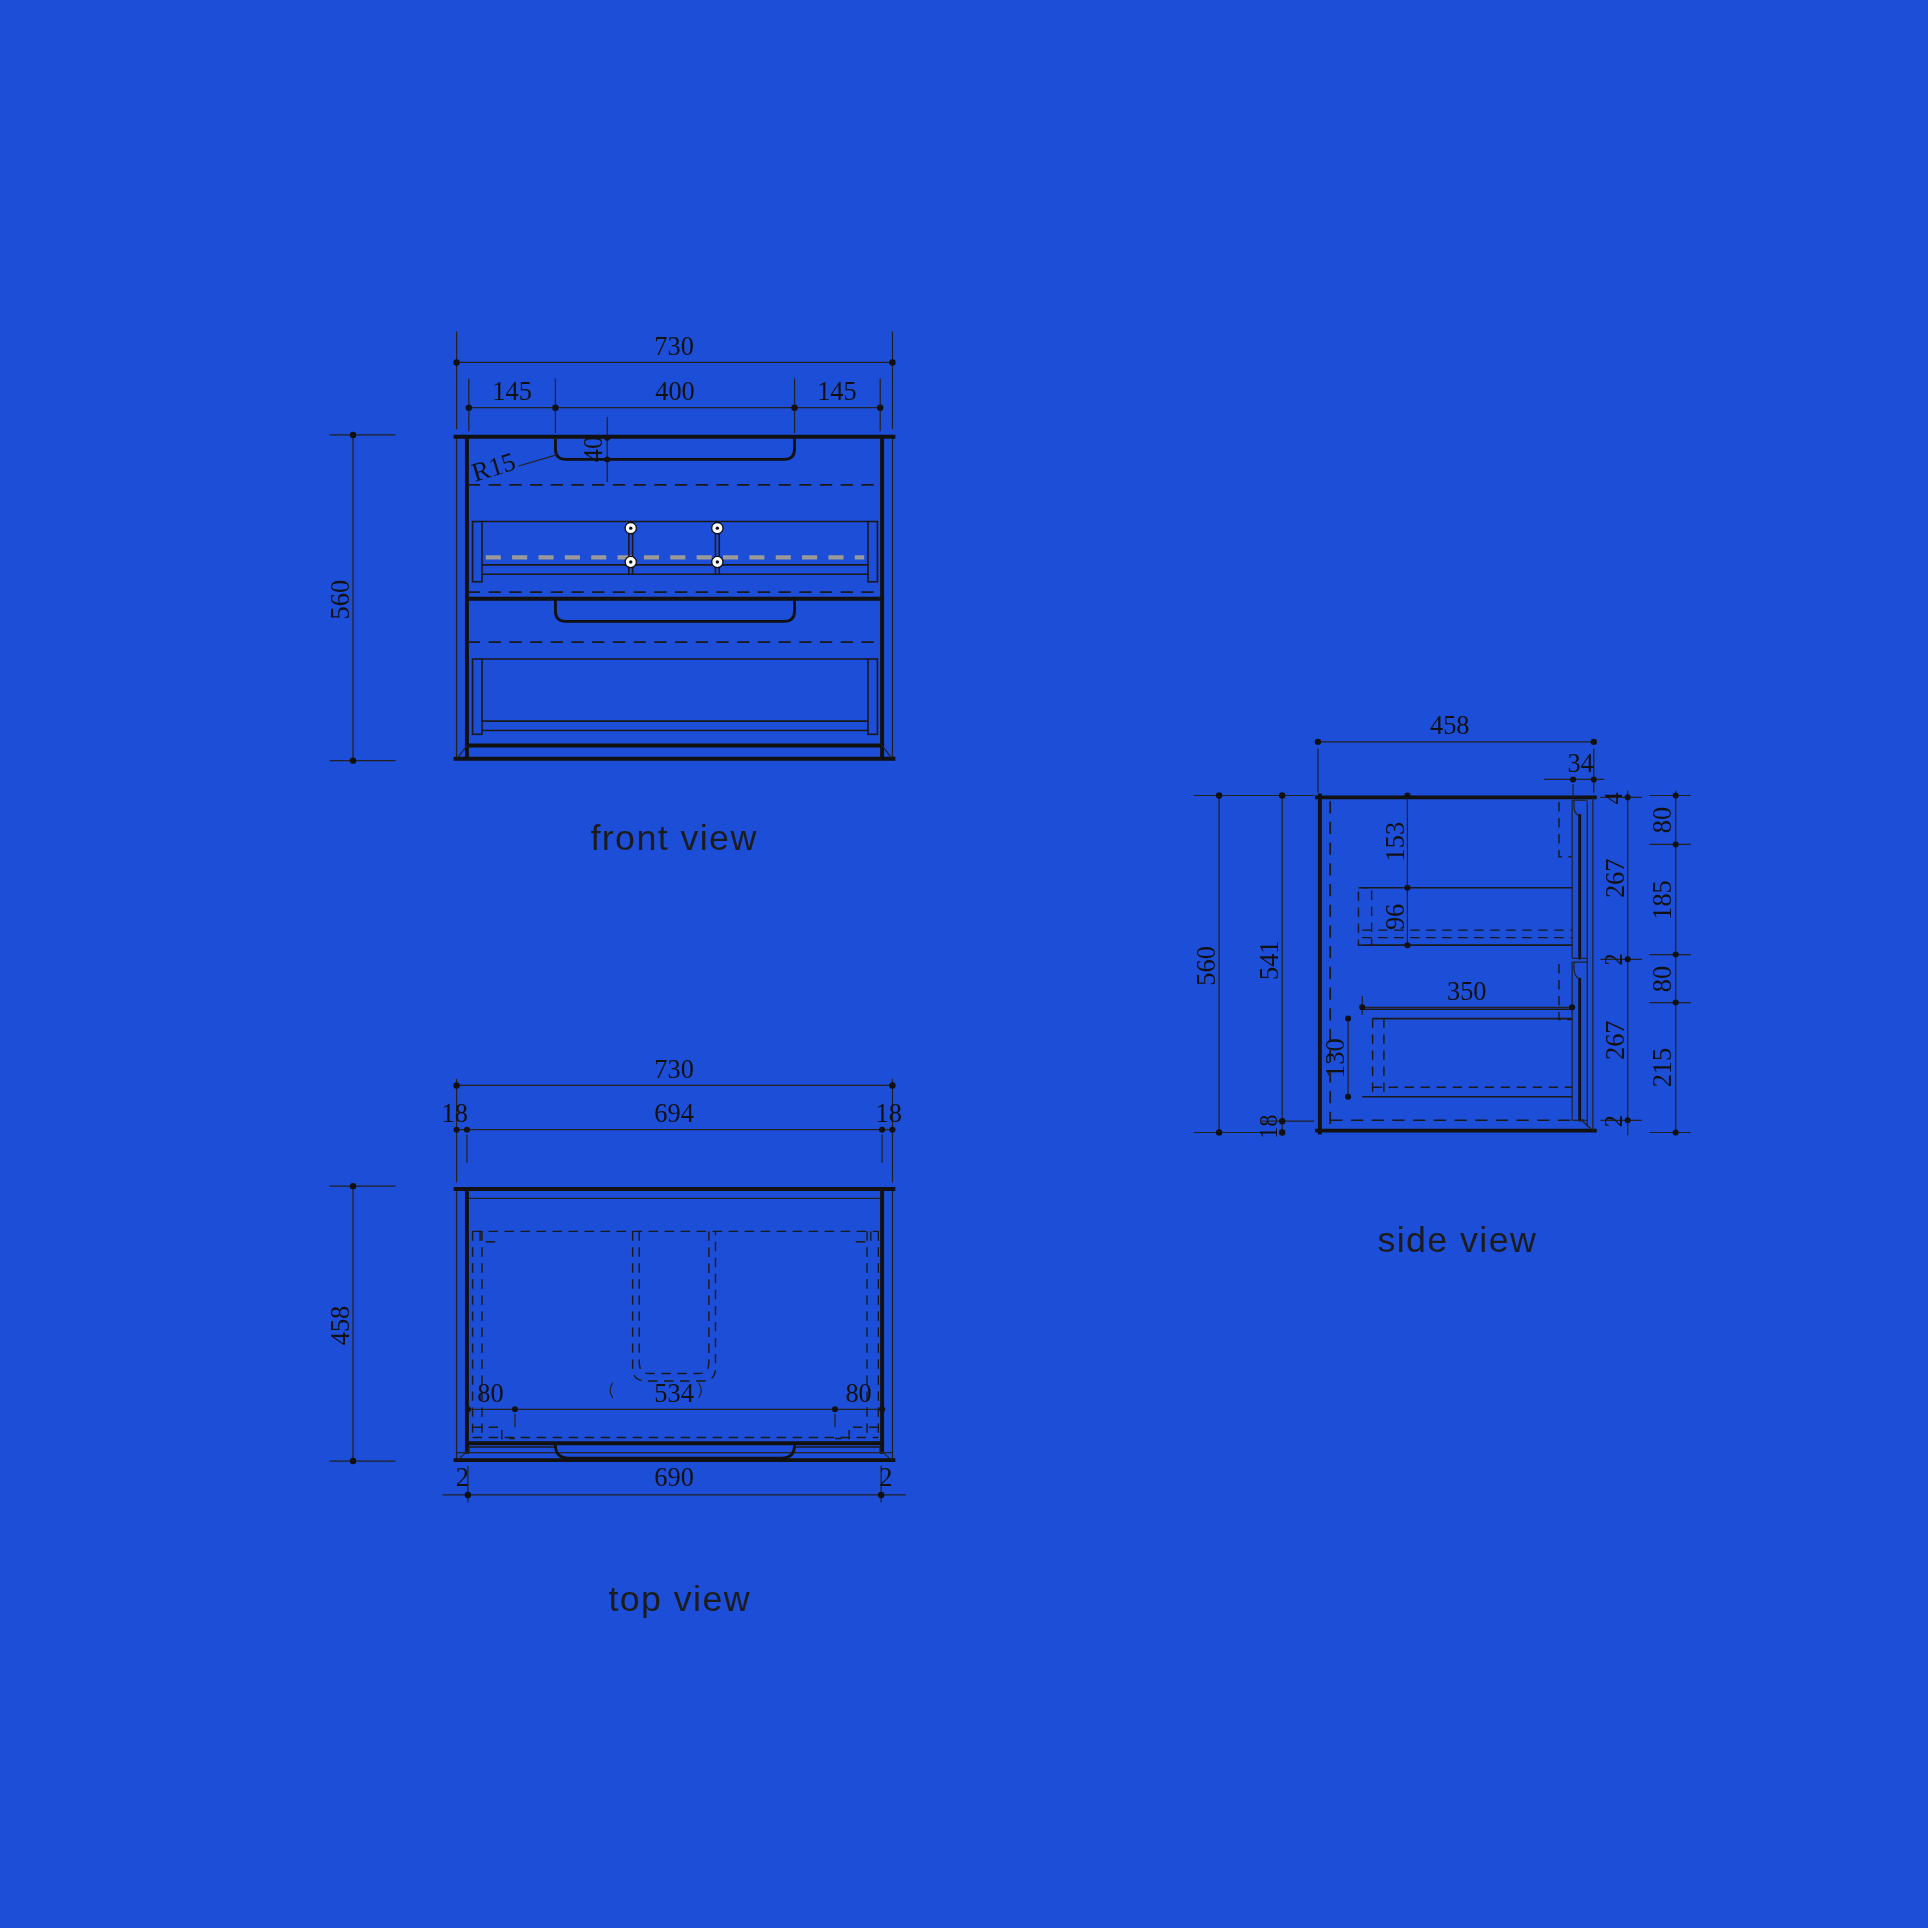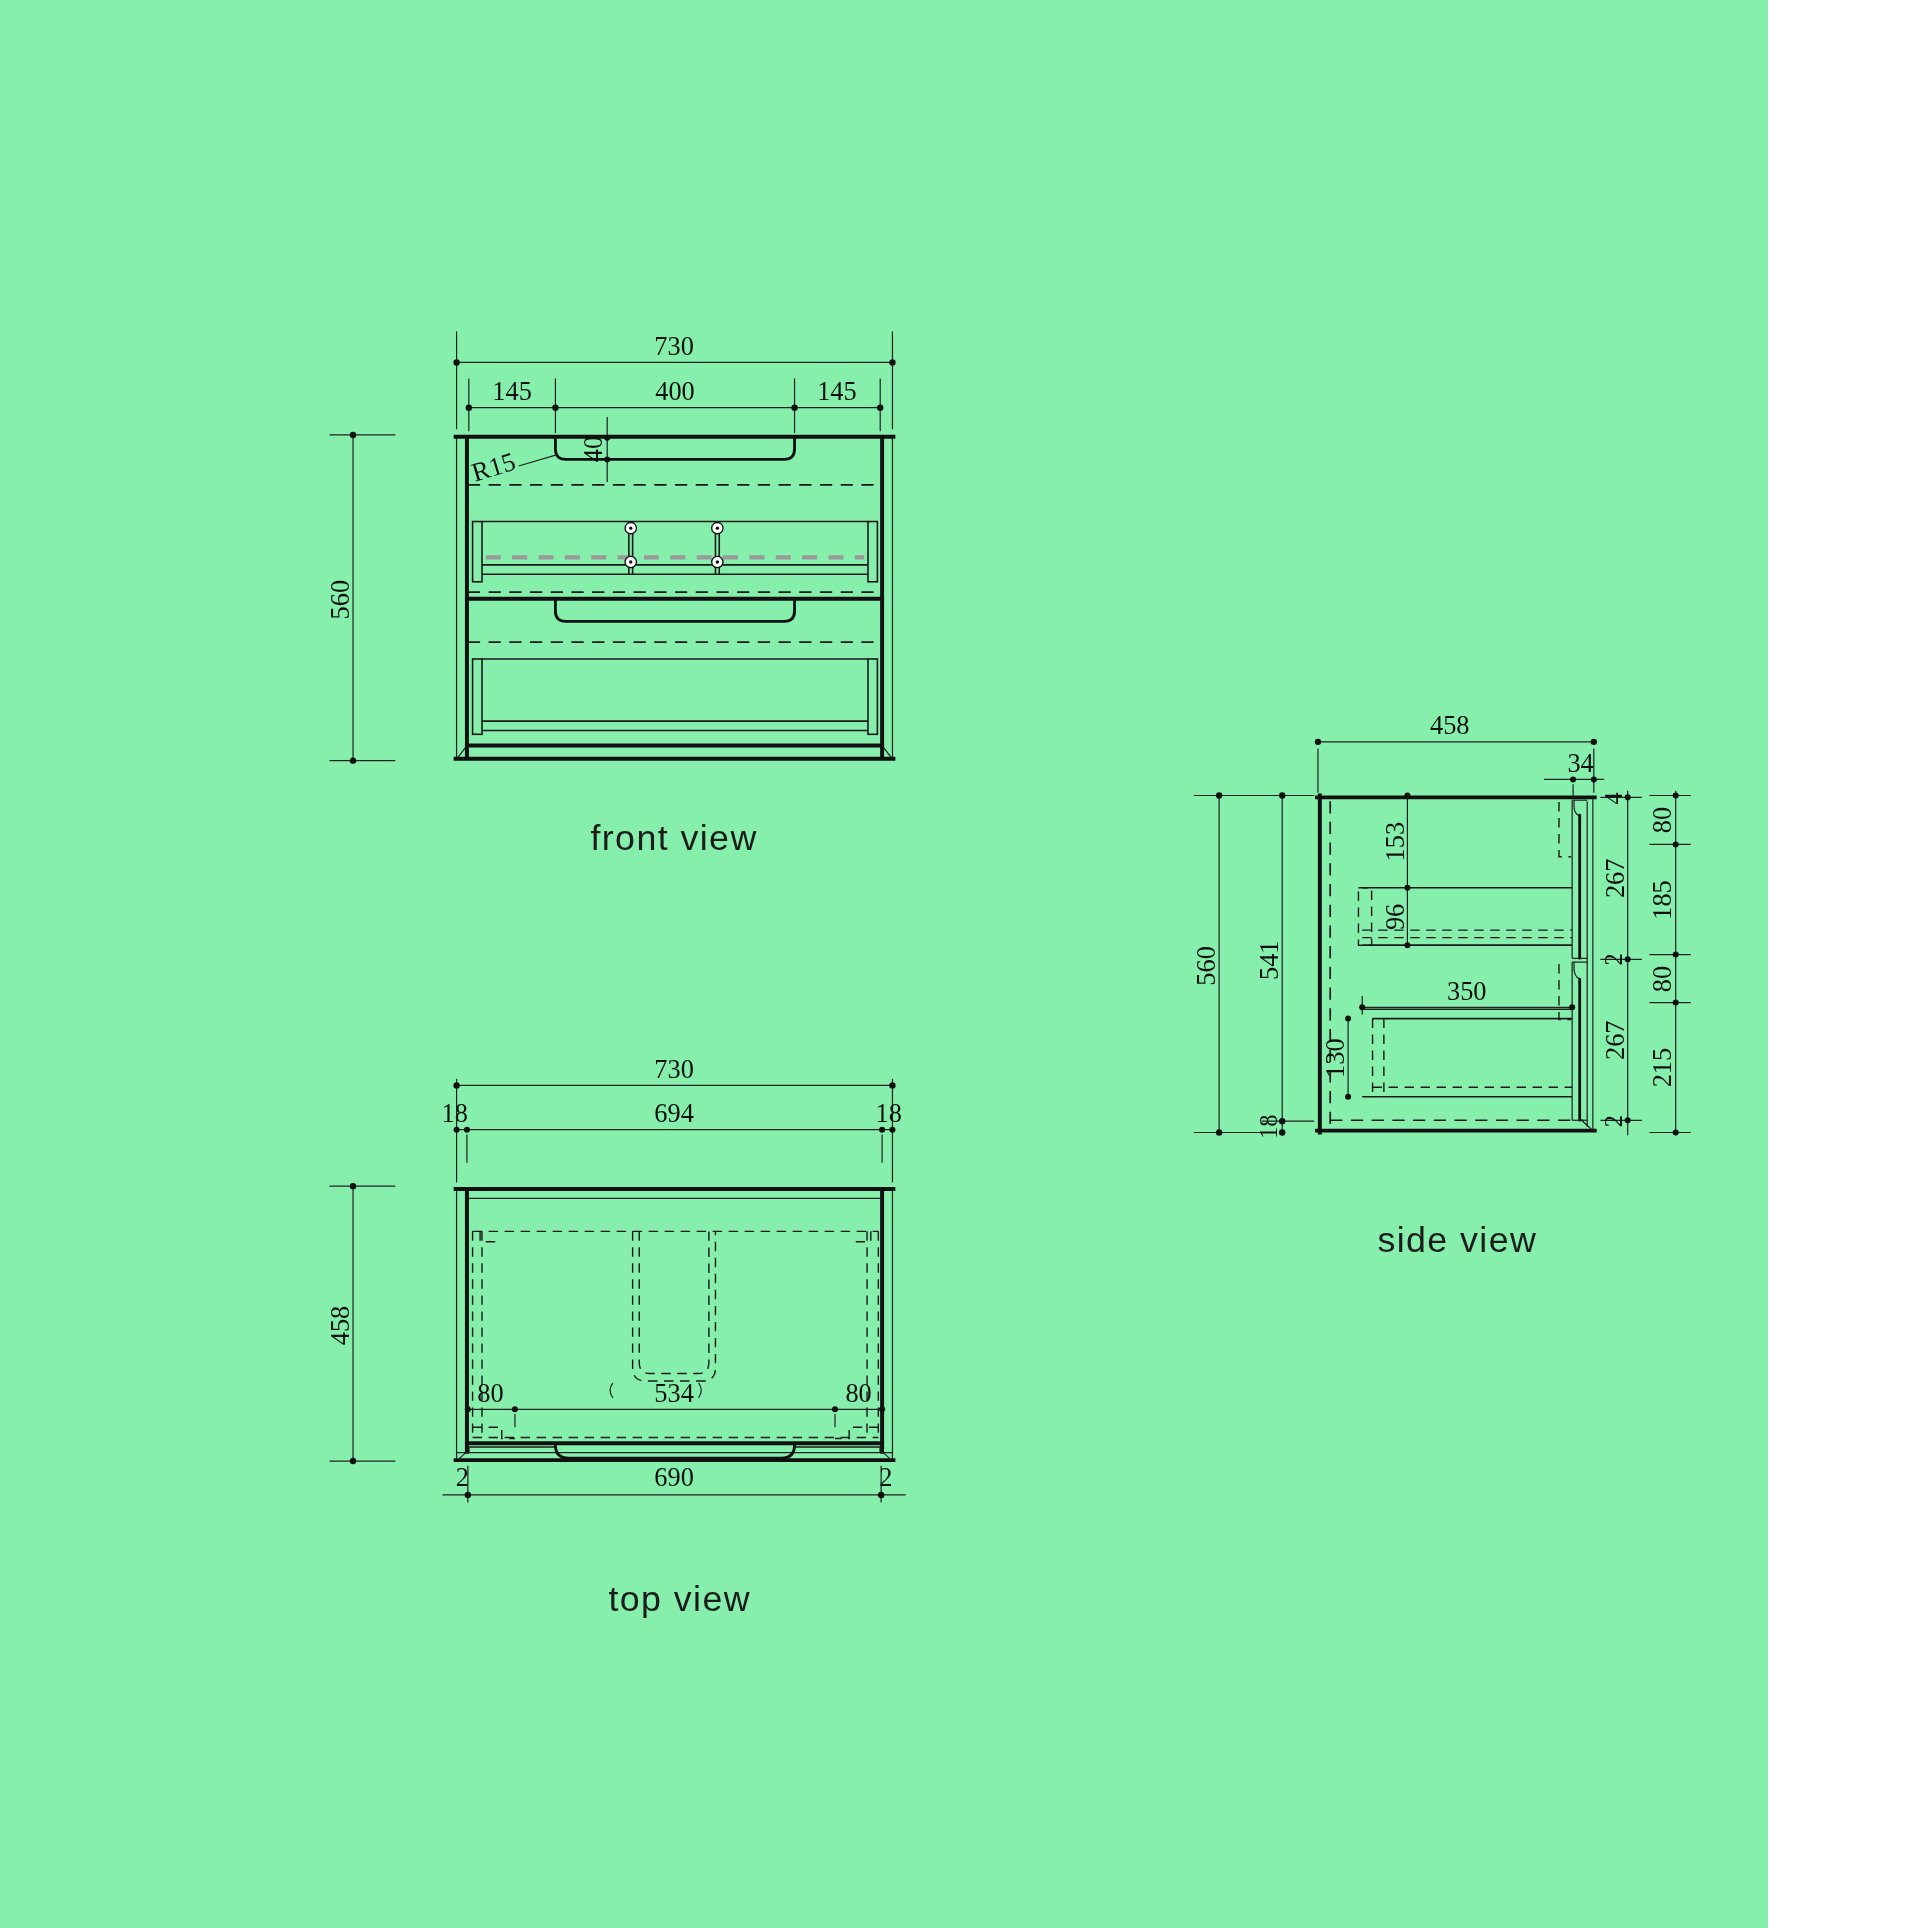--- a/index.html
+++ b/index.html
@@ -1,16 +1,16 @@
 <!DOCTYPE html>
 <html style="font-size:15px"><head>
 <meta charset="utf-8">
 <style>
   html,body{margin:0;padding:0;background:#ffffff;}
-  .page{position:relative;width:1768px;height:1928px;background:#86efac;overflow:hidden;}
+  .page{position:relative;width:1928px;height:1928px;background:#1d4ed8;overflow:hidden;}
   svg{position:absolute;left:0;top:0;}
   
   .thk{stroke:#111;stroke-width:4.2;fill:none;stroke-linecap:square;}
   .med{stroke:#111;stroke-width:3.0;fill:none;stroke-linecap:round;}
   .ln {stroke:#1a1a1a;stroke-width:1.7;fill:none;}
   .thn{stroke:#222;stroke-width:1.3;fill:none;}
   .dsh{stroke:#1a1a1a;stroke-width:1.8;fill:none;stroke-dasharray:13 9;}
   .dshf{stroke:#1a1a1a;stroke-width:1.5;fill:none;stroke-dasharray:10 7;}
   .dshg{stroke:#9a9a9a;stroke-width:4.5;fill:none;stroke-dasharray:16 12;}
   .dot{fill:#111;stroke:none;}

